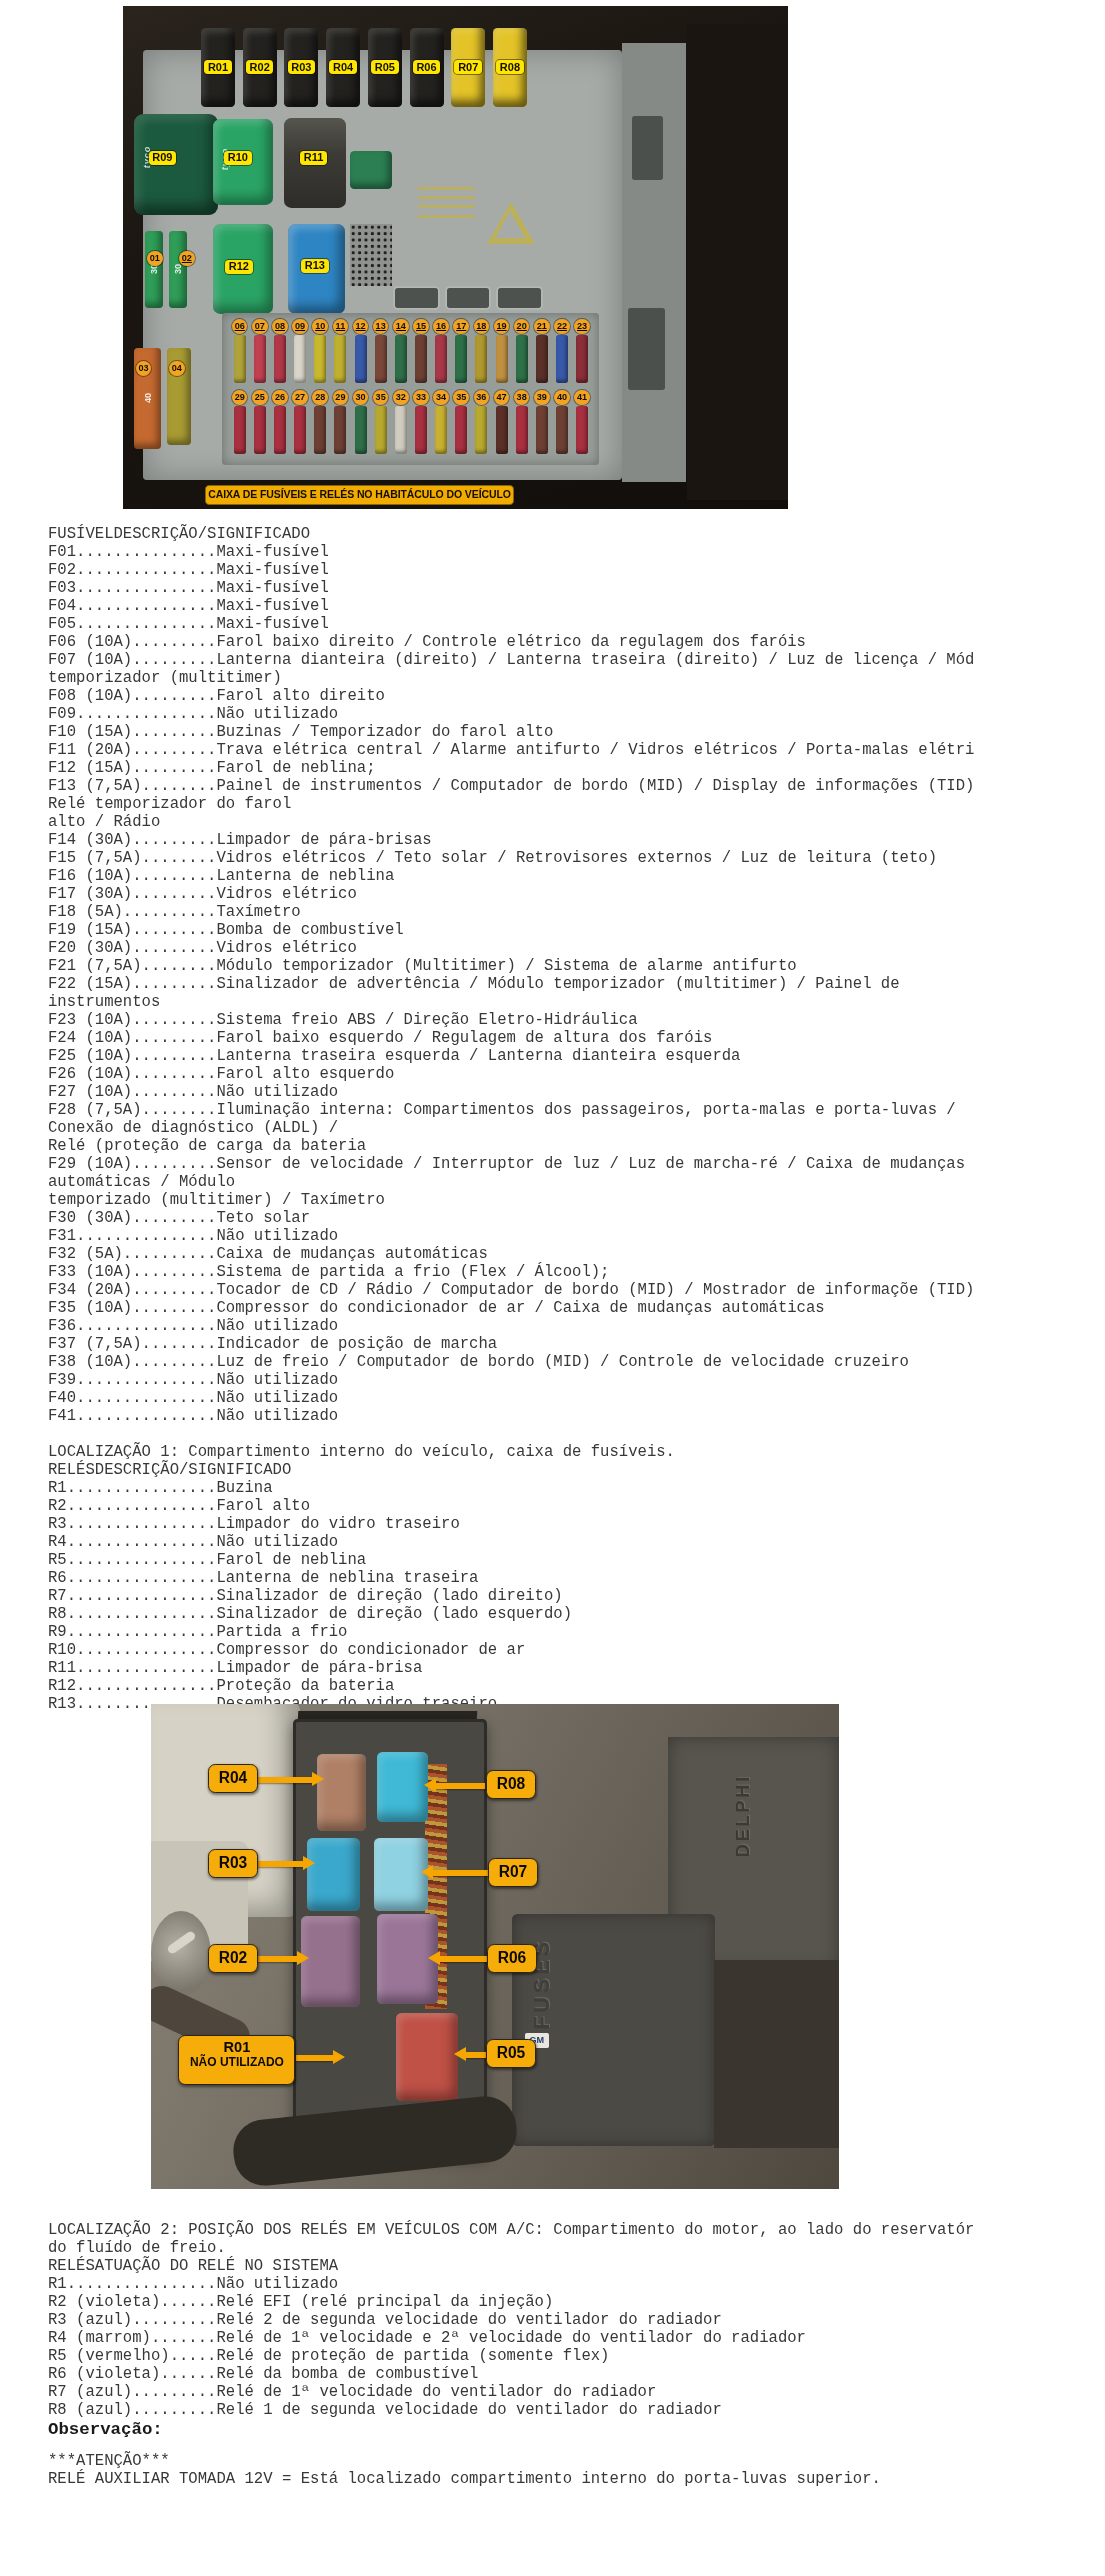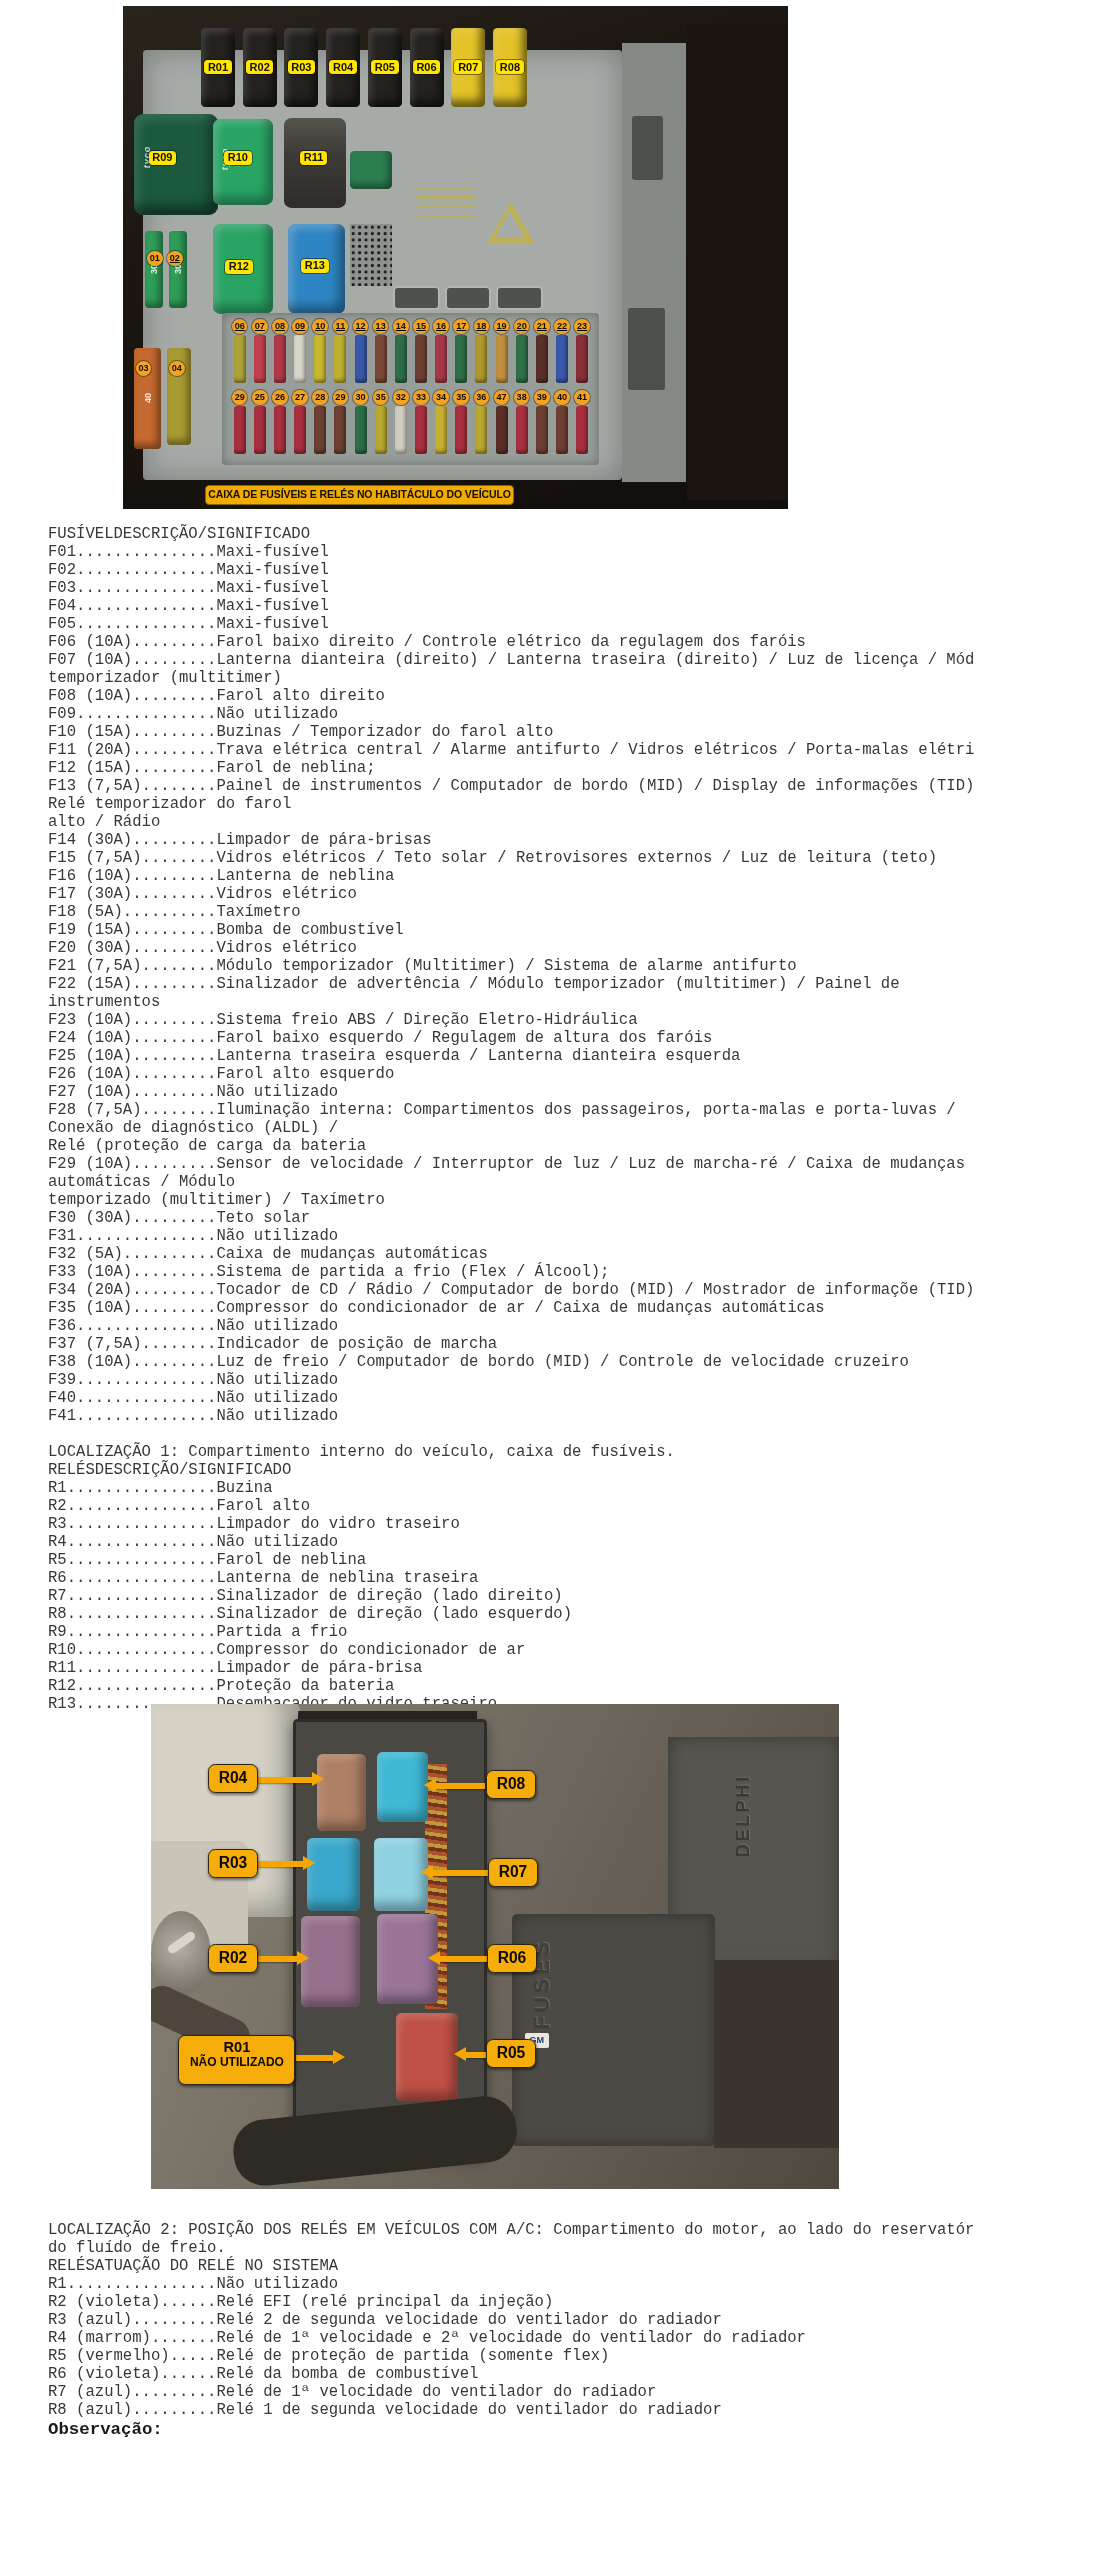--- a/index.html
+++ b/index.html
@@ -234,21 +234,21 @@
     <div class="maxi" id="mb02">
         <span class="amp">30</span>
       </div>
     <div class="maxi" id="mb03">
         <span class="amp">40</span>
       </div>
     <div class="maxi" id="mb04">
         <span class="amp"></span>
       </div>
     <span class="ochip abs" style="left:24px;top:245px;">01</span>
-    <span class="ochip abs" style="left:44px;top:245px;text-decoration:underline;">02</span>
+    <span class="ochip abs" style="left:56px;top:245px;text-decoration:underline;">02</span>
     <span class="ochip abs" style="left:12.8px;top:355px;">03</span>
     <span class="ochip abs" style="left:46px;top:355px;">04</span>
 
     <div class="p1-fusestrip"></div>
     <div class="p1-fr row1">
 
     <div class="p1-fuse-cell">
         <span class="ochip">06</span>
         <span class="p1-fuse-body"></span>
       </div>
@@ -531,14 +531,16 @@
 R1................Não utilizado
 R2 (violeta)......Relé EFI (relé principal da injeção)
 R3 (azul).........Relé 2 de segunda velocidade do ventilador do radiador
 R4 (marrom).......Relé de 1ª velocidade e 2ª velocidade do ventilador do radiador
 R5 (vermelho).....Relé de proteção de partida (somente flex)
 R6 (violeta)......Relé da bomba de combustível
 R7 (azul).........Relé de 1ª velocidade do ventilador do radiador
 R8 (azul).........Relé 1 de segunda velocidade do ventilador do radiador</pre>
 
   <div class="obs-heading" style="top:2420px;">Observação:</div>
+  <pre class="mono" style="top:2452px;">***ATENÇÃO***
+RELÉ AUXILIAR TOMADA 12V = Está localizado compartimento interno do porta-luvas superior.</pre>
 </div>
 
 
 </body></html>

